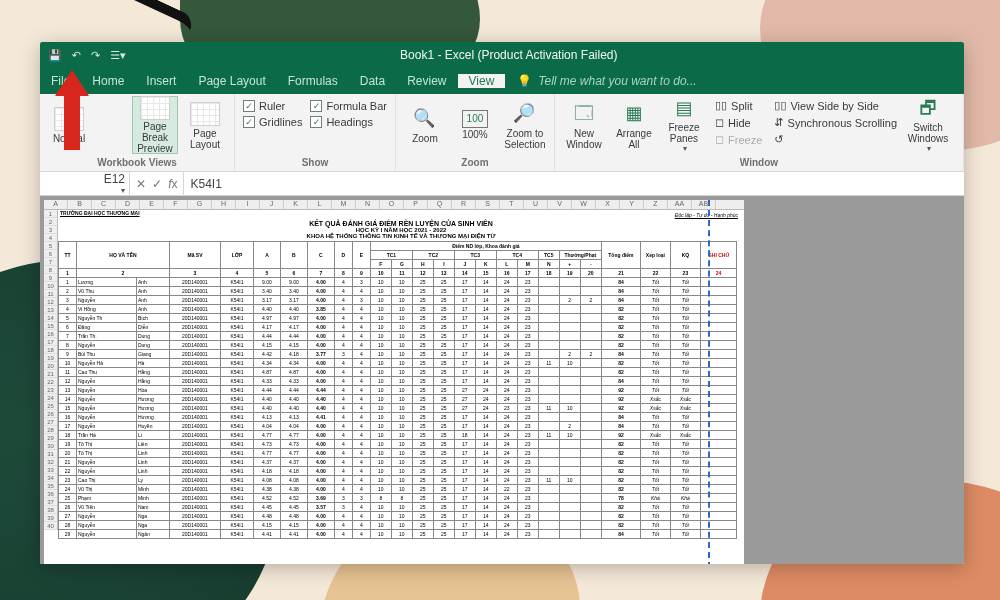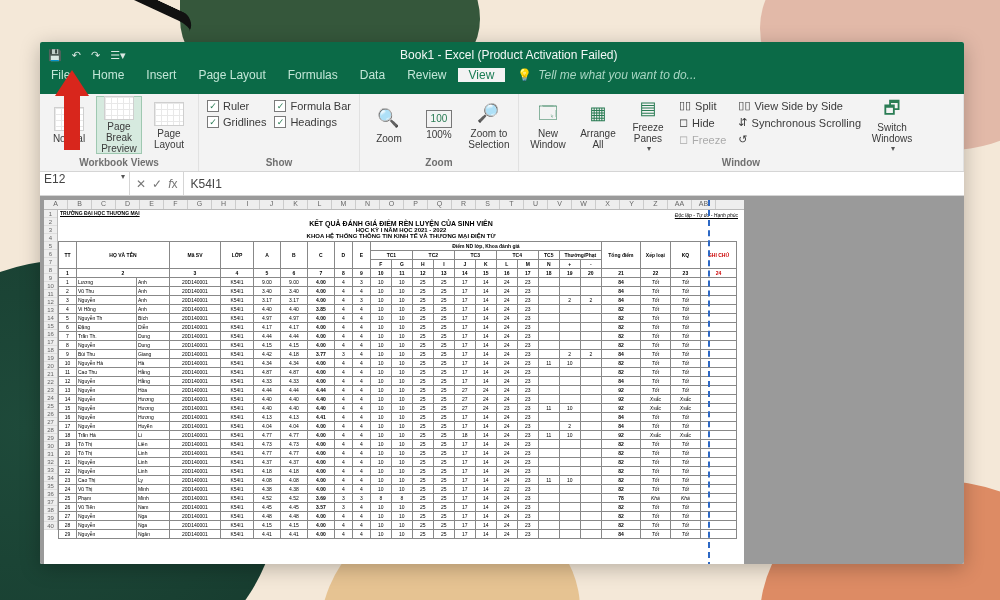--- a/index.html
+++ b/index.html
@@ -17,45 +17,45 @@
 
 .excel { position: absolute; top: 42px; left: 40px; right: 36px; bottom: 36px; background: #fff; box-shadow: 0 4px 20px rgba(0,0,0,.25); z-index: 5; display:flex; flex-direction:column; border-radius: 2px; overflow:hidden;}
 
 
 .titlebar { height: 26px; background:#0b6a47; color:#fff; display:flex; align-items:center; font-size:12px; }
 .titlebar .qat { display:flex; gap:10px; padding:0 8px; align-items:center;}
 .titlebar .qat span { opacity:.85; font-size:11px;}
 .titlebar .title { flex:1; text-align:center; opacity:.95; }
 
 
-.tabstrip { height:26px; background:#0b6a47; color:#c2e6d7; display:flex; align-items:flex-start; font-size:12px; }
+.tabstrip { height:26px; background:#0b6a47; color:#c2e6d7; display:flex; align-items:center; font-size:12px; }
 .tab { padding:0 11px; display:flex; align-items:center; cursor:pointer; }
 .tab.active { background:#f3f3f3; color:#1a7c54; }
 .tellme { flex:1; display:flex; align-items:center; gap:6px; color:#a8d6c3; font-style:italic; padding-left:12px;}
 .tellme .bulb { font-style:normal; }
 
 
 .ribbon { background:#f3f3f3; border-bottom:1px solid #d5d5d5; display:flex; height:78px; }
 .group { display:flex; flex-direction:column; padding:2px 6px 0; border-right:1px solid #e1e1e1;}
 .group .body { flex:1; display:flex; align-items:flex-start; gap:4px;}
 .group .label { text-align:center; font-size:10px; color:#707070; padding:2px 0 3px;font-weight:bold;}
 .bigbtn { display:flex; flex-direction:column; align-items:center; justify-content:center; gap:1px; width:46px; height:58px; font-size:10px; color:#3a3a3a; text-align:center; line-height:1.1; cursor:pointer;}
 .bigbtn .ic { width:30px; height:26px; display:flex; align-items:center; justify-content:center; font-size:18px; color:#2a7c54;}
-.bigbtn.sel { background:#d6eadf; border:1px solid #9fc8b1;}
+.bigbtn.sel { background:#d6eadf; border:1px solid #9fc8b1;margin-left:36px;}
 .chkcol { display:flex; flex-direction:column; gap:4px; padding:4px 2px; font-size:11px; color:#3a3a3a;}
 .chk { display:flex; align-items:center; gap:4px; cursor:pointer;}
 .chk .box { width:12px; height:12px; border:1px solid #7a7a7a; background:#fff; font-size:9px; line-height:10px; text-align:center; color:#2a7c54;}
 .smopt { display:flex; align-items:center; gap:4px; font-size:11px; color:#3a3a3a; padding:1px 2px; cursor:pointer;}
 .stack { display:flex; flex-direction:column; gap:2px; padding:2px 2px;}
 .chev { font-size:8px; color:#555; margin-left:2px;}
 .gridthumb { width:30px; height:24px; background:linear-gradient(#e8e8e8 1px,transparent 1px) 0 0/100% 6px, linear-gradient(90deg,#e8e8e8 1px,transparent 1px) 0 0/6px 100%, #fff; border:1px solid #cfcfcf;}
 
 
 .fbar { height:24px; border-bottom:1px solid #d5d5d5; display:flex; align-items:stretch; font-size:12px; color:#444;}
-.namebox { width:90px; border-right:1px solid #d5d5d5; display:flex; align-items:flex-start; justify-content:space-between; padding:0 4px; background:#fff;}
+.namebox { width:90px; border-right:1px solid #d5d5d5; display:flex; align-items:flex-end; justify-content:space-between; padding:0 4px; background:#fff;flex-direction:column;}
 .fxbtns { display:flex; align-items:center; gap:6px; padding:0 6px; border-right:1px solid #d5d5d5; color:#777;}
 .fxbtns span{cursor:pointer;}
 .fxinput { flex:1; padding:0 6px; display:flex; align-items:center; background:#fff;}
 
 
 .gridwrap { flex:1; background:#9a9a9a; overflow:hidden; display:flex;}
 .paper { background:#fff; margin:4px 0 0 4px; width:700px; height:100%; position:relative; font-size:6px; color:#000; }
 .colhead { position:absolute; top:0; left:0; right:0; height:10px; display:flex; background:#eee; border-bottom:1px solid #bbb;}
 .colhead span { width:24px; border-right:1px solid #ccc; text-align:center; font-size:7px; color:#666; display:inline-block;}
 .rownum { position:absolute; top:10px; left:0; width:14px; display:flex; flex-direction:column; background:#eee; border-right:1px solid #bbb;}

